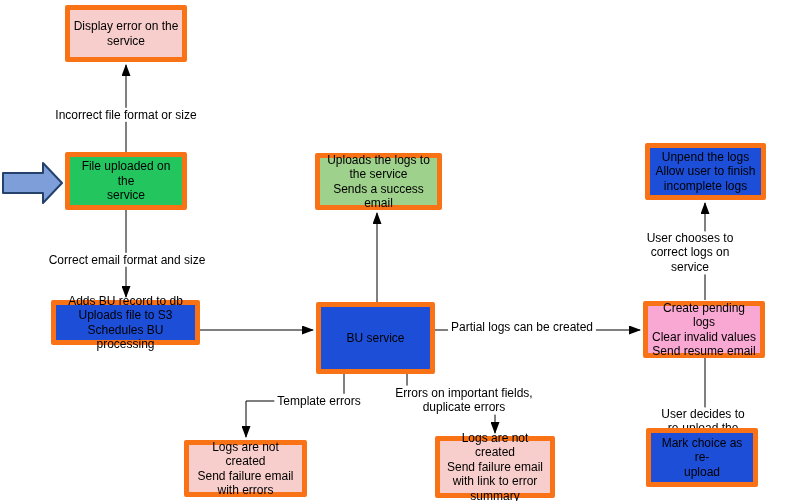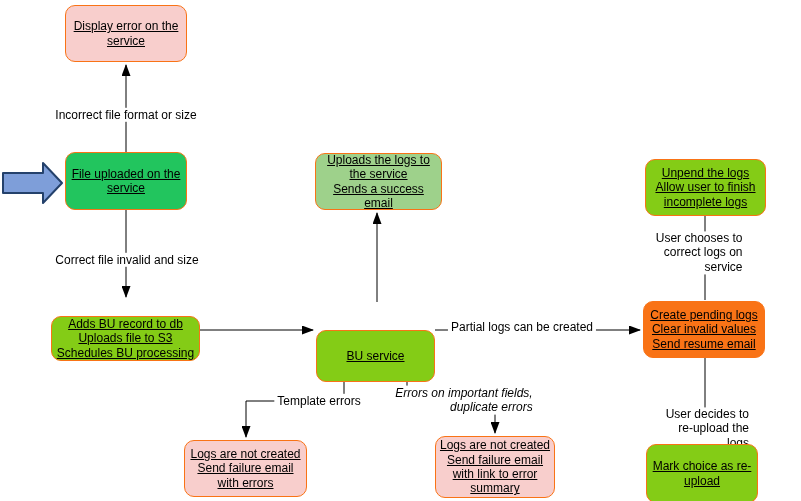--- a/index.html
+++ b/index.html
@@ -14,42 +14,41 @@
     overflow: hidden;
   }
   svg.connectors {
     position: absolute;
     left: 0; top: 0;
     width: 801px; height: 501px;
   }
   .node {
     position: absolute;
     box-sizing: border-box;
-    border: 1px solid #f97316;
-    border-radius: 10px;
+    border: 5px solid #f97316;
+    border-radius: 2px;
     display: flex;
     align-items: center;
     justify-content: center;
     text-align: center;
     white-space: pre-line;
     line-height: 1.2;
     padding: 2px 3px;
-    text-decoration: underline;
   }
   .fill-pink   { background: #f8cecc; }
   .fill-blue   { background: #22c55e; }
   .fill-green  { background: #9ed18b; }
-  .fill-yellow { background: #f97316; }
-  .fill-white  { background: #84cc16; margin-top: 16px; }
+  .fill-yellow { background: #f9a8d4; }
+  .fill-white  { background: #1d4ed8; }
   .edge-label {
     position: absolute;
     transform: translate(-50%, -50%);
     background: #ffffff;
     padding: 0 3px;
-    text-align: right;
+    text-align: center;
     white-space: pre-line;
     line-height: 1.2;
   }
   .entry-arrow {
     position: absolute;
     left: 0; top: 160px;
     width: 66px; height: 46px;
   }
 </style>
 </head>
@@ -68,43 +67,43 @@
     <path d="M200,330 H313" fill="none" stroke="#000" stroke-width="1" marker-end="url(#arrow)"></path>
     <path d="M377,302 V213" fill="none" stroke="#000" stroke-width="1" marker-end="url(#arrow)"></path>
     <path d="M435,330 H640" fill="none" stroke="#000" stroke-width="1" marker-end="url(#arrow)"></path>
     <path d="M344,358 V401 H246 V437" fill="none" stroke="#000" stroke-width="1" marker-end="url(#arrow)"></path>
     <path d="M407,358 V400 H495 V433" fill="none" stroke="#000" stroke-width="1" marker-end="url(#arrow)"></path>
     <path d="M705,300 V203" fill="none" stroke="#000" stroke-width="1" marker-end="url(#arrow)"></path>
     <path d="M705,358 V435" fill="none" stroke="#000" stroke-width="1" marker-end="url(#arrow)"></path>
   </svg>
 
   <div class="edge-label" style="left:126px; top:115px;">Incorrect file format or size</div>
-  <div class="edge-label" style="left:127px; top:260px;">Correct file invalid and size</div>
+  <div class="edge-label" style="left:127px; top:260px;">Correct email format and size</div>
   <div class="edge-label" style="left:522px; top:327px;">Partial logs can be created</div>
   <div class="edge-label" style="left:319px; top:401px;">Template errors</div>
-  <div class="edge-label" style="left:464px; top:400px;font-style:italic;">Errors on important fields,
+  <div class="edge-label" style="left:464px; top:400px;">Errors on important fields,
 duplicate errors</div>
   <div class="edge-label" style="left:690px; top:253px;">User chooses to correct logs on service</div>
   <div class="edge-label" style="left:703px; top:397px;margin-top:32px;">User decides to re-upload the logs</div>
 
   <svg class="entry-arrow" viewBox="0 0 66 46" xmlns="http://www.w3.org/2000/svg">
     <polygon points="3,13 43,13 43,3 62,23 43,43 43,33 3,33" fill="#7e9ed9" stroke="#24416b" stroke-width="2" stroke-linejoin="round"></polygon>
   </svg>
 
   <div class="node fill-pink" style="left:65px; top:5px; width:122px; height:57px;">Display error on the
 service</div>
 
   <div class="node fill-blue" style="left:65px; top:152px; width:122px; height:58px;">File uploaded on the
 service</div>
 
   <div class="node fill-white" style="left:51px; top:300px; width:149px; height:45px;">Adds BU record to db
 Uploads file to S3
 Schedules BU processing</div>
 
-  <div class="node fill-white" style="left:316px; top:314px; width:119px; height:52px;">BU service</div>
+  <div class="node fill-white" style="left:316px; top:302px; width:119px; height:72px;">BU service</div>
 
   <div class="node fill-green" style="left:315px; top:153px; width:127px; height:57px;">Uploads the logs to
 the service
 Sends a success
 email</div>
 
   <div class="node fill-white" style="left:645px; top:143px; width:121px; height:57px;">Unpend the logs
 Allow user to finish
 incomplete logs</div>
 

